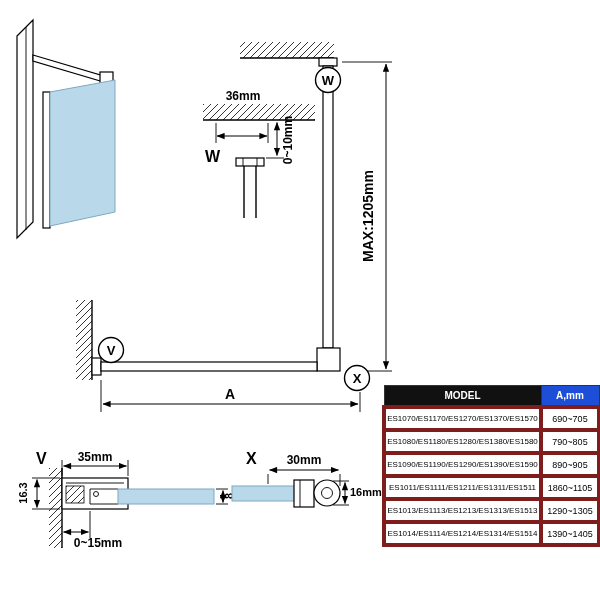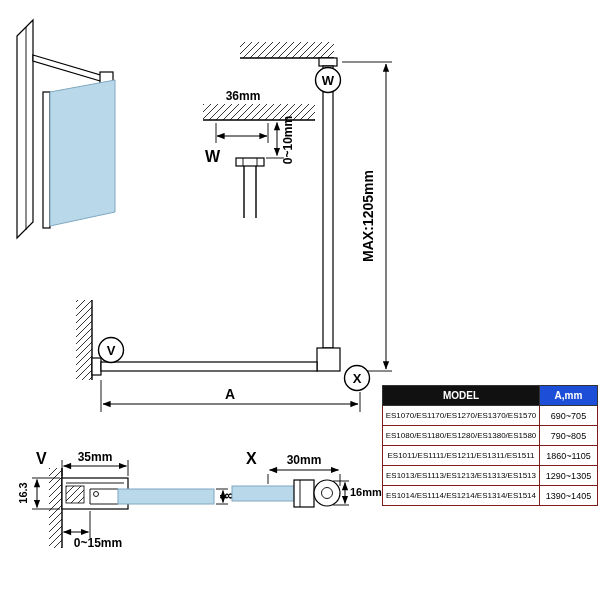--- a/index.html
+++ b/index.html
@@ -19,21 +19,21 @@
   .sectiontext { font:bold 16px "Liberation Sans", sans-serif; }
   .dimtext     { font:bold 12px "Liberation Sans", sans-serif; }
   .dimtext-lg  { font:bold 14px "Liberation Sans", sans-serif; }
   .dimtext-sm  { font:bold 11px "Liberation Sans", sans-serif; }
 
   
   .spec-table { position:absolute; left:382px; top:385px; width:215px;
                 border-collapse:collapse; table-layout:fixed; }
   .spec-table th { font-size:10px; font-weight:bold; padding:4px 1px;
                    border:1px solid #333; text-align:center; }
-  .spec-table td { border:1px solid #7f1d1d; font-size:8px; text-align:center;
+  .spec-table td { border:4px solid #7f1d1d; font-size:8px; text-align:center;
                    padding:3px 1px; height:13px; white-space:nowrap; overflow:hidden; }
   .spec-table td.a-cell { font-size:9px;margin-left:8px; }
 </style>
 </head>
 <body>
 
 <div id="canvas">
 
 <svg width="600" height="600" viewBox="0 0 600 600">
   <defs>
@@ -173,20 +173,24 @@
   <tbody>
     <tr>
       <td>ES1070/ES1170/ES1270/ES1370/ES1570</td>
       <td class="a-cell">690~705</td>
     </tr>
     <tr>
       <td>ES1080/ES1180/ES1280/ES1380/ES1580</td>
       <td class="a-cell">790~805</td>
     </tr>
     <tr>
+      <td>ES1090/ES1190/ES1290/ES1390/ES1590</td>
+      <td class="a-cell">890~905</td>
+    </tr>
+    <tr>
       <td>ES1011/ES1111/ES1211/ES1311/ES1511</td>
       <td class="a-cell">1860~1105</td>
     </tr>
     <tr>
       <td>ES1013/ES1113/ES1213/ES1313/ES1513</td>
       <td class="a-cell">1290~1305</td>
     </tr>
     <tr>
       <td>ES1014/ES1114/ES1214/ES1314/ES1514</td>
       <td class="a-cell">1390~1405</td>

